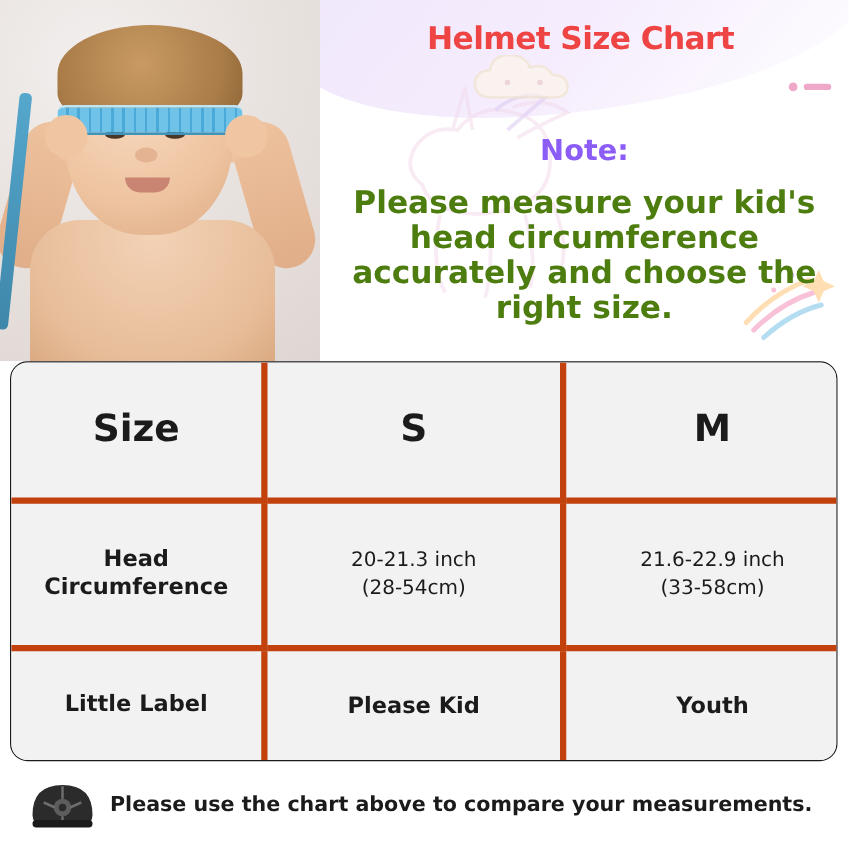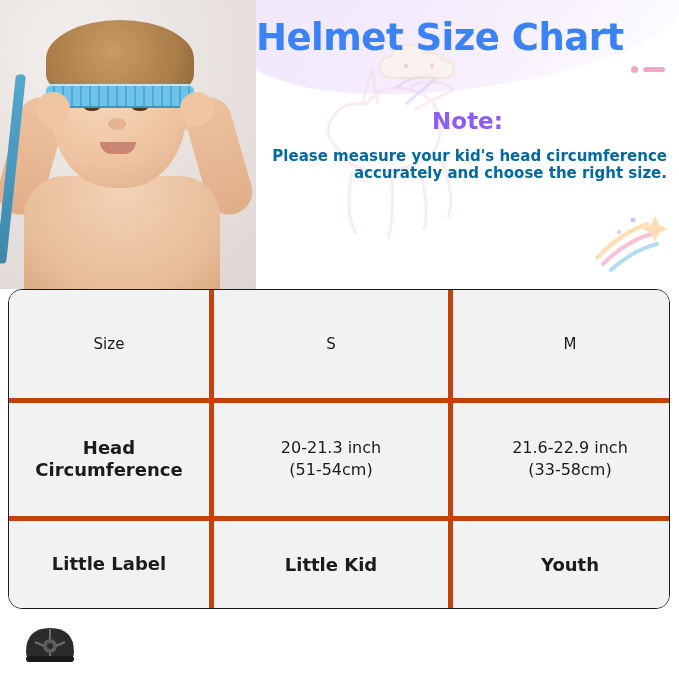--- a/index.html
+++ b/index.html
@@ -184,23 +184,24 @@
     height: 150px;
     background: linear-gradient(135deg, #efe6fb 0%, #f6eefd 55%, #ffffff 100%);
     border-radius: 0 0 60% 40%;
     transform: rotate(-4deg);
   }
   .title {
     position: absolute;
     left: 0;
     right: 6px;
     top: 16px;
-    font-size: 37px;
-    font-weight: bold;
-    color: #3b82f6;
+    text-align: center;
+    font-size: 25px;
+    font-weight: bold;
+    color: #ef4444;
     letter-spacing: -0.5px;
   }
   .dashes {
     position: absolute;
     right: 14px;
     top: 66px;
     display: flex;
     align-items: center;
     gap: 5px;
   }
@@ -224,25 +225,25 @@
     text-align: center;
     font-size: 23px;
     font-weight: bold;
     color: #8b5cf6;
   }
   .note-body {
     position: absolute;
     left: 12px;
     right: 12px;
     top: 148px;
-    text-align: right;
-    font-size: 15px;
+    text-align: center;
+    font-size: 25px;
     font-weight: bold;
     line-height: 1.12;
-    color: #0369a1;
+    color: #4d7c0f;
   }
   
   .unicorn {
     position: absolute;
     left: 36px;
     top: 52px;
     width: 190px;
     height: 200px;
     opacity: 0.5;
   }
@@ -289,22 +290,22 @@
     color: #1b1b1b;
     background: #f2f2f2;
   }
   td.col0 { width: 198px; }
   td.col1 { width: 232px; }
   td.col2 { width: 232px; }
   tr.r1 { height: 110px; }
   tr.r2 { height: 118px; }
   tr.r3 { height: 90px; }
   .hd {
-    font-size: 15px;
-    font-weight: normal;
+    font-size: 30px;
+    font-weight: bold;
     margin-top: 24px;
   }
   .lbl {
     font-size: 18px;
     font-weight: bold;
     line-height: 1.25;
   }
   .val {
     font-size: 16px;
     line-height: 1.35;
@@ -419,39 +420,40 @@
       <tbody>
           <tr class="r1">
         <td class="col0 hd">Size</td>
         <td class="col1 hd">S</td>
         <td class="col2 hd">M</td>
       </tr>
       <tr class="r2">
         <td class="col0 lbl">Head Circumference</td>
         <td class="col1 val">
           <div>20-21.3 inch</div>
-          <div>(51-54cm)</div>
+          <div>(28-54cm)</div>
         </td>
         <td class="col2 val">
           <div>21.6-22.9 inch</div>
           <div>(33-58cm)</div>
         </td>
       </tr>
       <tr class="r3">
         <td class="col0 lbl">Little Label</td>
-        <td class="col1 val-b">Little Kid</td>
+        <td class="col1 val-b">Please Kid</td>
         <td class="col2 val-b">Youth</td>
       </tr>
     </tbody>
       </table>
   </div>
 
   <div class="footer">
     <svg class="helmet-icon" viewBox="0 0 56 44">
       <path d="M4 30 q0 -24 24 -24 q24 0 24 24 q0 8 -8 8 l-32 0 q-8 0 -8 -8z" fill="#2b2b2b"></path>
       <circle cx="28" cy="24" r="7" fill="#5d5d5d"></circle>
       <circle cx="28" cy="24" r="3" fill="#2b2b2b"></circle>
       <path d="M28 7 l0 10 M28 31 l0 8 M13 20 l9 4 M43 20 l-9 4" stroke="#6d6d6d" stroke-width="2"></path>
       <rect x="4" y="34" width="48" height="6" rx="3" fill="#1b1b1b"></rect>
     </svg>
+    <span class="footer-text">Please use the chart above to compare your measurements.</span>
   </div>
 
 </div>
 
 </body></html>

